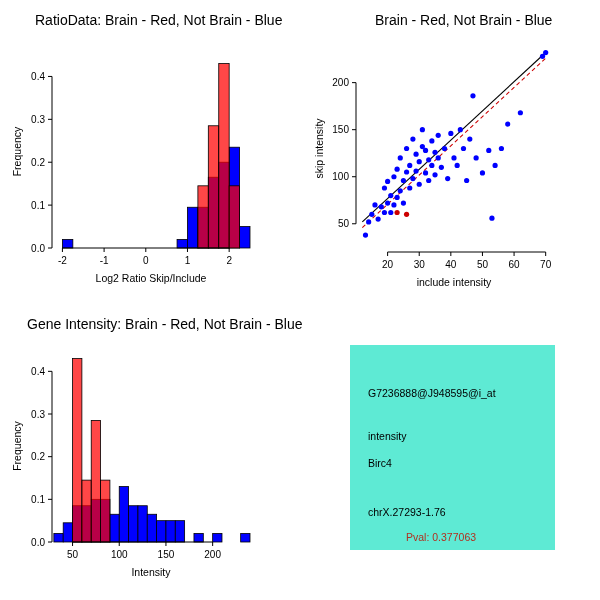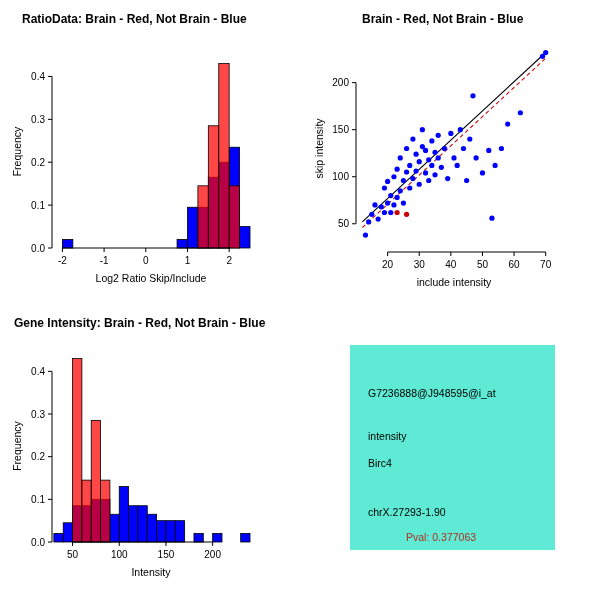--- a/index.html
+++ b/index.html
@@ -5,25 +5,26 @@
   html,body{margin:0;padding:0;}
   body{
     width:600px;height:600px;
     background:#ffffff;
     font-family:"Liberation Sans", sans-serif;
     position:relative;
     overflow:hidden;
   }
   .panel{position:absolute;}
   .ptitle{
-    font-weight:bold;
-    font-size:12px;
+    font-weight:normal;
+    font-size:14px;
     color:#000;
     text-align:left;
     white-space:nowrap;
+    margin-left:13px;
   }
   .info-box{
     background:#5eead4;
     position:absolute;
   }
   .info-line{
     font-size:10.5px;
     color:#000;
     position:absolute;
     white-space:nowrap;
@@ -219,15 +220,15 @@
       <text x="212.64150943396228" y="258" text-anchor="middle" font-size="10" font-family="&quot;Liberation Sans&quot;, sans-serif" fill="#000">200</text>
       <text x="151" y="276" text-anchor="middle" font-size="10.5" font-family="&quot;Liberation Sans&quot;, sans-serif" fill="#000">Intensity</text>
       <text x="0" y="0" text-anchor="middle" font-size="10.5" font-family="&quot;Liberation Sans&quot;, sans-serif" fill="#000" transform="translate(21,146) rotate(-90)">Frequency</text>
     </svg>
 </div>
 
 <div class="info-box" style="left:350px;top:345px;width:205px;height:205px;">
   <div class="info-line" style="left:18px;top:42px;">G7236888@J948595@i_at</div>
   <div class="info-line" style="left:18px;top:85px;">intensity</div>
   <div class="info-line" style="left:18px;top:112px;">Birc4</div>
-  <div class="info-line" style="left:18px;top:161px;">chrX.27293-1.90</div>
+  <div class="info-line" style="left:18px;top:161px;">chrX.27293-1.76</div>
   <div class="info-line info-pval" style="left:18px;top:186px;padding-left:38px;">Pval: 0.377063</div>
 </div>
 
 </body></html>

